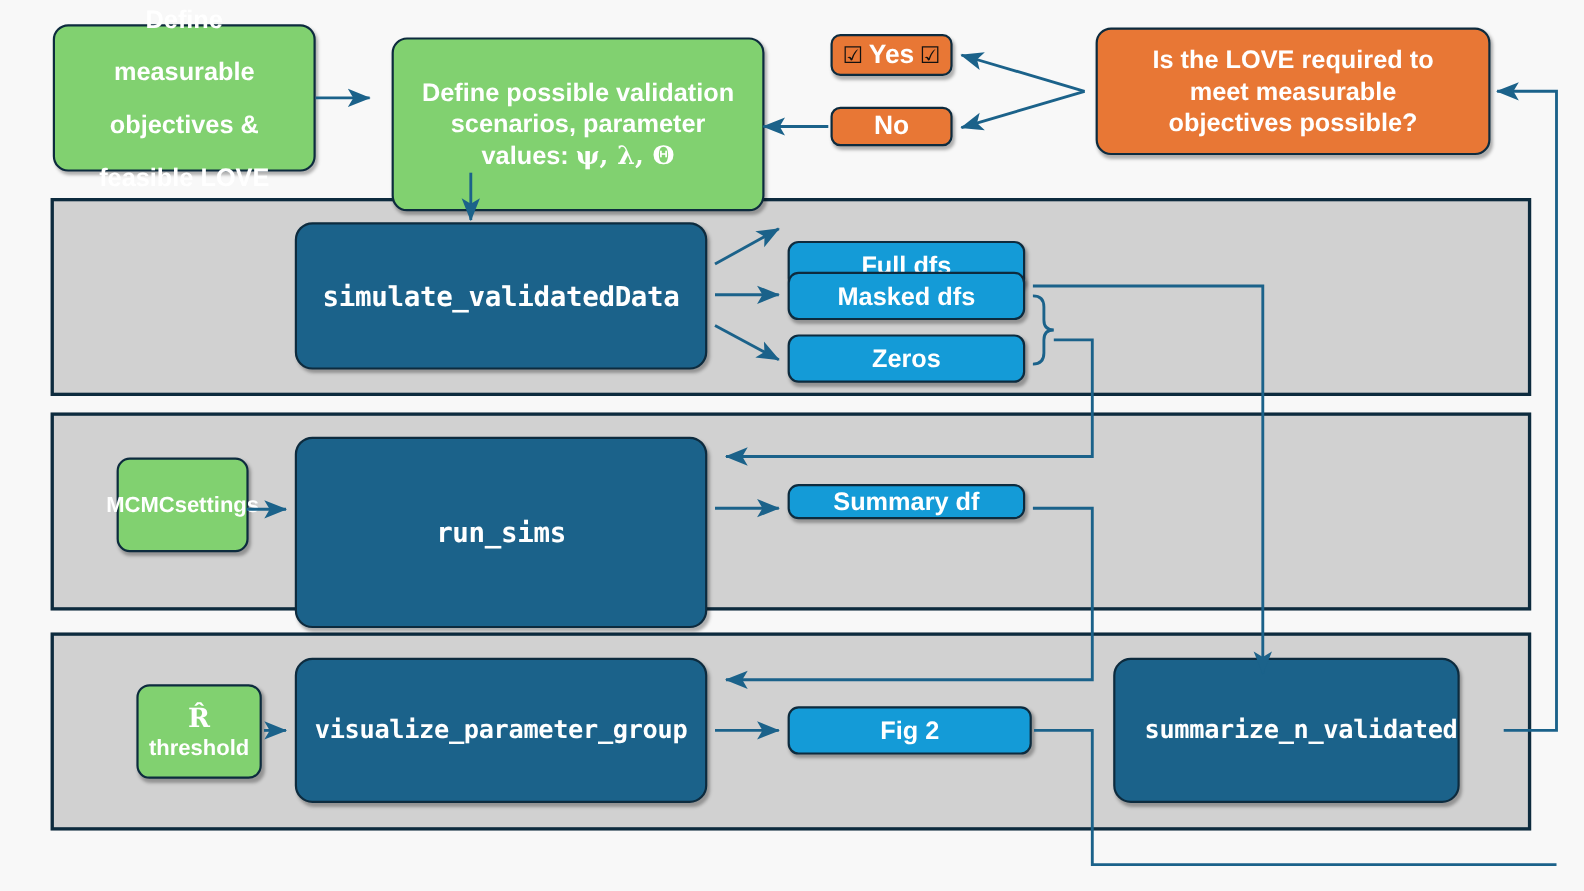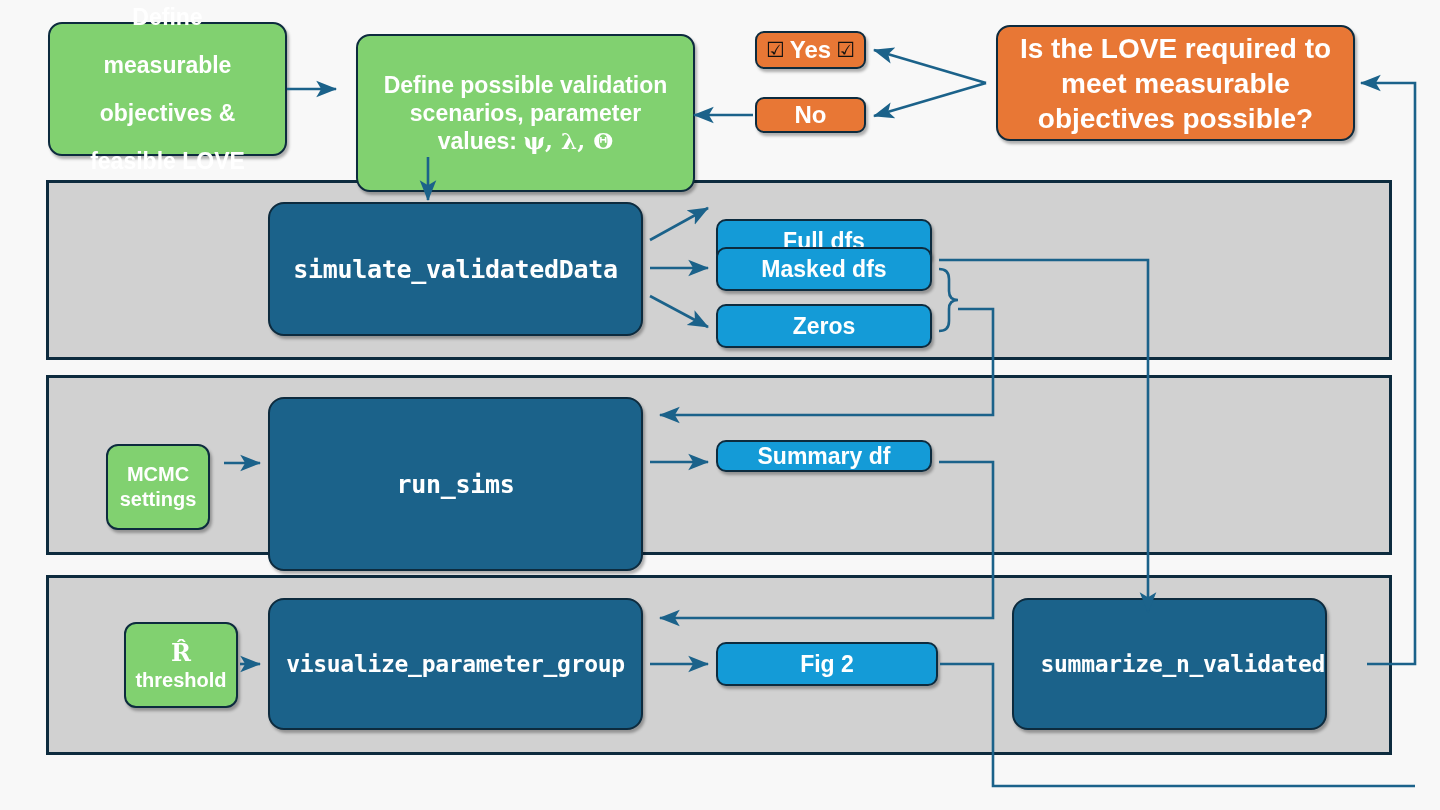--- a/index.html
+++ b/index.html
@@ -62,21 +62,21 @@
   .green-sm {
     background: #81d170;
     border-radius: 12px;
     font-size: 20px;
     font-weight: 600;
     line-height: 1.25;
   }
   .orange {
     background: #e87735;
     border-radius: 14px;
-    font-size: 28px;
+    font-size: 23px;
     font-weight: 600;
     line-height: 1.25;
   }
   .orange-sm {
     background: #e87735;
     border-radius: 9px;
     font-size: 24px;
     font-weight: 600;
   }
   .darkblue {
@@ -198,21 +198,21 @@
   <div class="node lightblue" style="left:716px; top:247px; width:216px; height:44px;">
     <span>Masked dfs</span>
   </div>
   <div class="node lightblue" style="left:716px; top:304px; width:216px; height:44px;">
     <span>Zeros</span>
   </div>
 
   <div class="panel" style="left:46px; top:375px; width:1346px; height:180px;"></div>
   <div class="panel-label rot" style="left:56px; top:400px; width:22px; height:130px;">Model Fitting</div>
 
-  <div class="node green-sm" style="left:106px; top:444px; width:104px; height:86px; flex-direction:column;">
+  <div class="node green-sm" style="left:106px; top:416px; width:120px; height:86px; flex-direction:row;">
     <span>MCMC</span>
     <span>settings</span>
   </div>
 
   <div class="node darkblue" style="left:268px; top:397px; width:375px; height:174px;">
     <span>run_sims</span>
   </div>
 
   <div class="node lightblue" style="left:716px; top:440px; width:216px; height:32px;">
     <span>Summary df</span>

